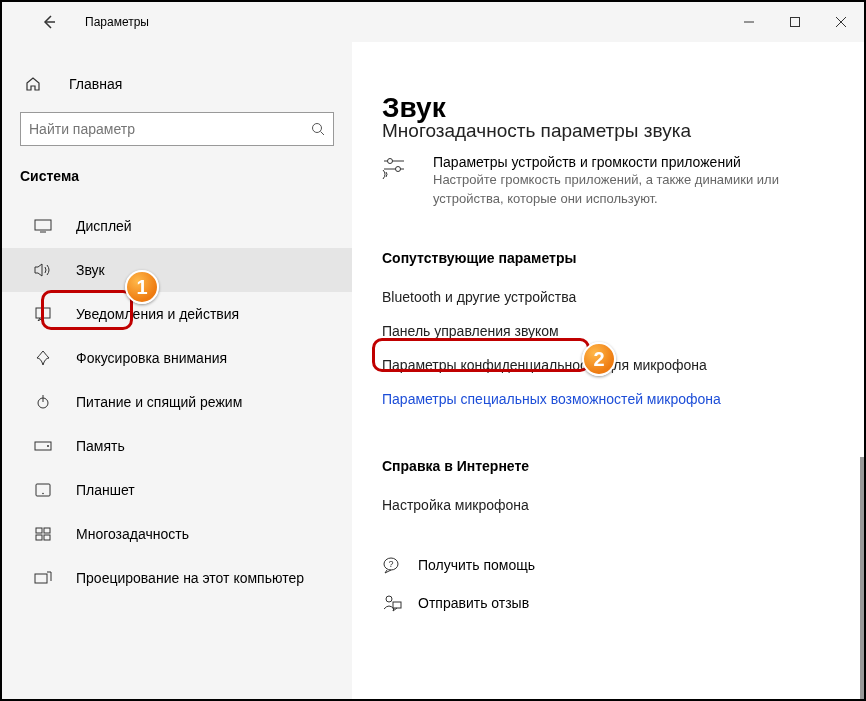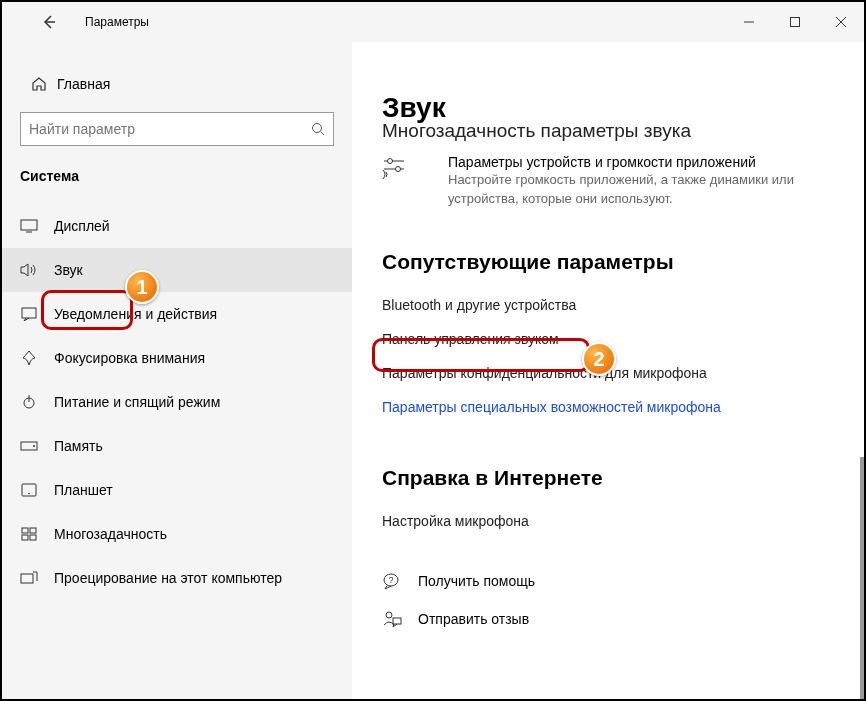--- a/index.html
+++ b/index.html
@@ -63,24 +63,24 @@
   width: 350px;
   background: #f5f5f5;
   padding: 8px 0 0 0;
   display: flex;
   flex-direction: column;
 }
 .home-row {
   display: flex;
   align-items: center;
   height: 40px;
-  padding-left: 28px;
+  padding-left: 22px;
   font-size: 14px;
   margin-top: 14px;
-  gap: 9px;
+  gap: 27px;
 }
 .search-wrap {
   margin: 8px 18px 14px 18px;
 }
 .search-box {
   display: flex;
   align-items: center;
   height: 34px;
   border: 1px solid #999;
   background: #fff;
@@ -97,23 +97,23 @@
 }
 .cat-title {
   font-weight: 600;
   font-size: 14px;
   padding: 8px 18px 20px 18px;
 }
 .nav-item {
   display: flex;
   align-items: center;
   height: 44px;
-  padding-left: 18px;
-  font-size: 14px;
-  gap: 16px;
+  padding-left: 32px;
+  font-size: 14px;
+  gap: 24px;
   position: relative;
 }
 .nav-item.selected {
   background: #e5e5e5;
 }
 .icon-slot {
   width: 18px;
   height: 18px;
   display: flex;
   align-items: center;
@@ -131,28 +131,28 @@
   font-size: 28px;
   margin-top: 50px;
 }
 .sub-h {
   font-size: 19px;
   font-weight: 400;
   color: #222;
   margin-top: -4px;
 }
 .section-h {
-  font-size: 21px;
+  font-size: 14px;
   font-weight: 600;
   margin-top: 42px;
   margin-bottom: 14px;
 }
 .setting-row {
   display: flex;
-  gap: 32px;
+  gap: 17px;
   align-items: flex-start;
   margin-top: 12px;
 }
 .setting-icon {
   width: 34px;
   flex-shrink: 0;
   margin-top: 1px;
 }
 .setting-text strong {
   font-weight: 400;

